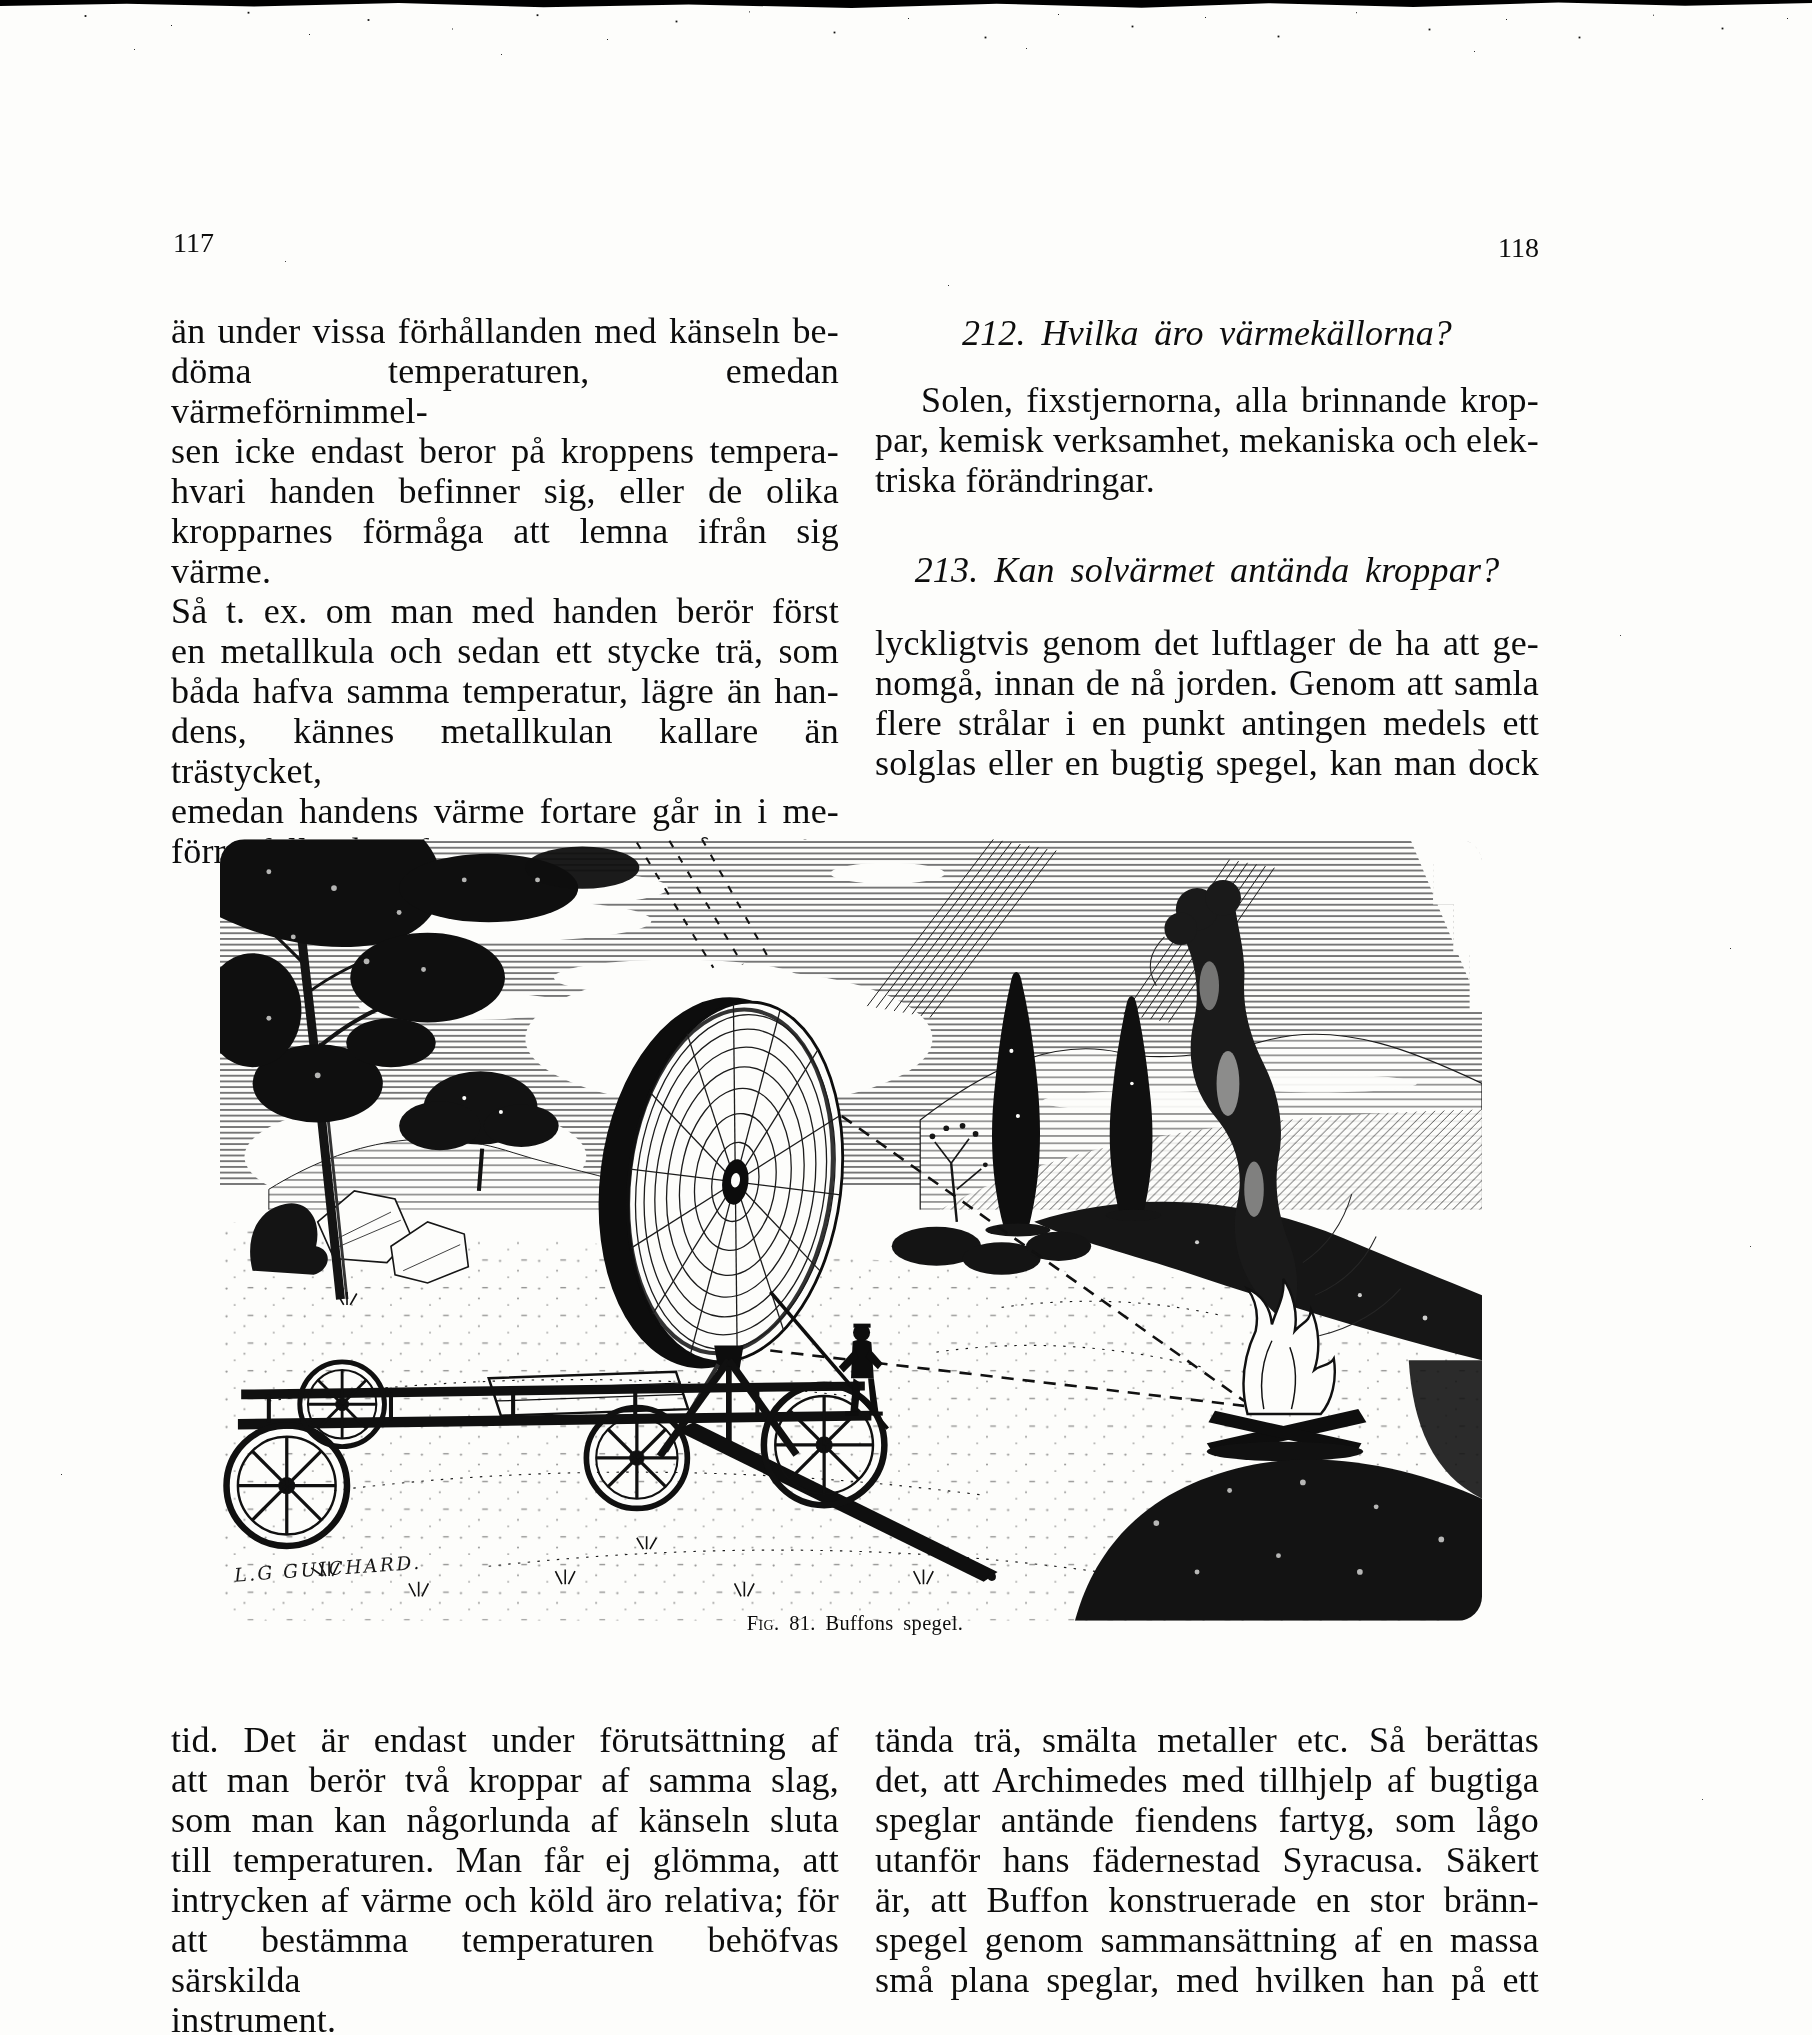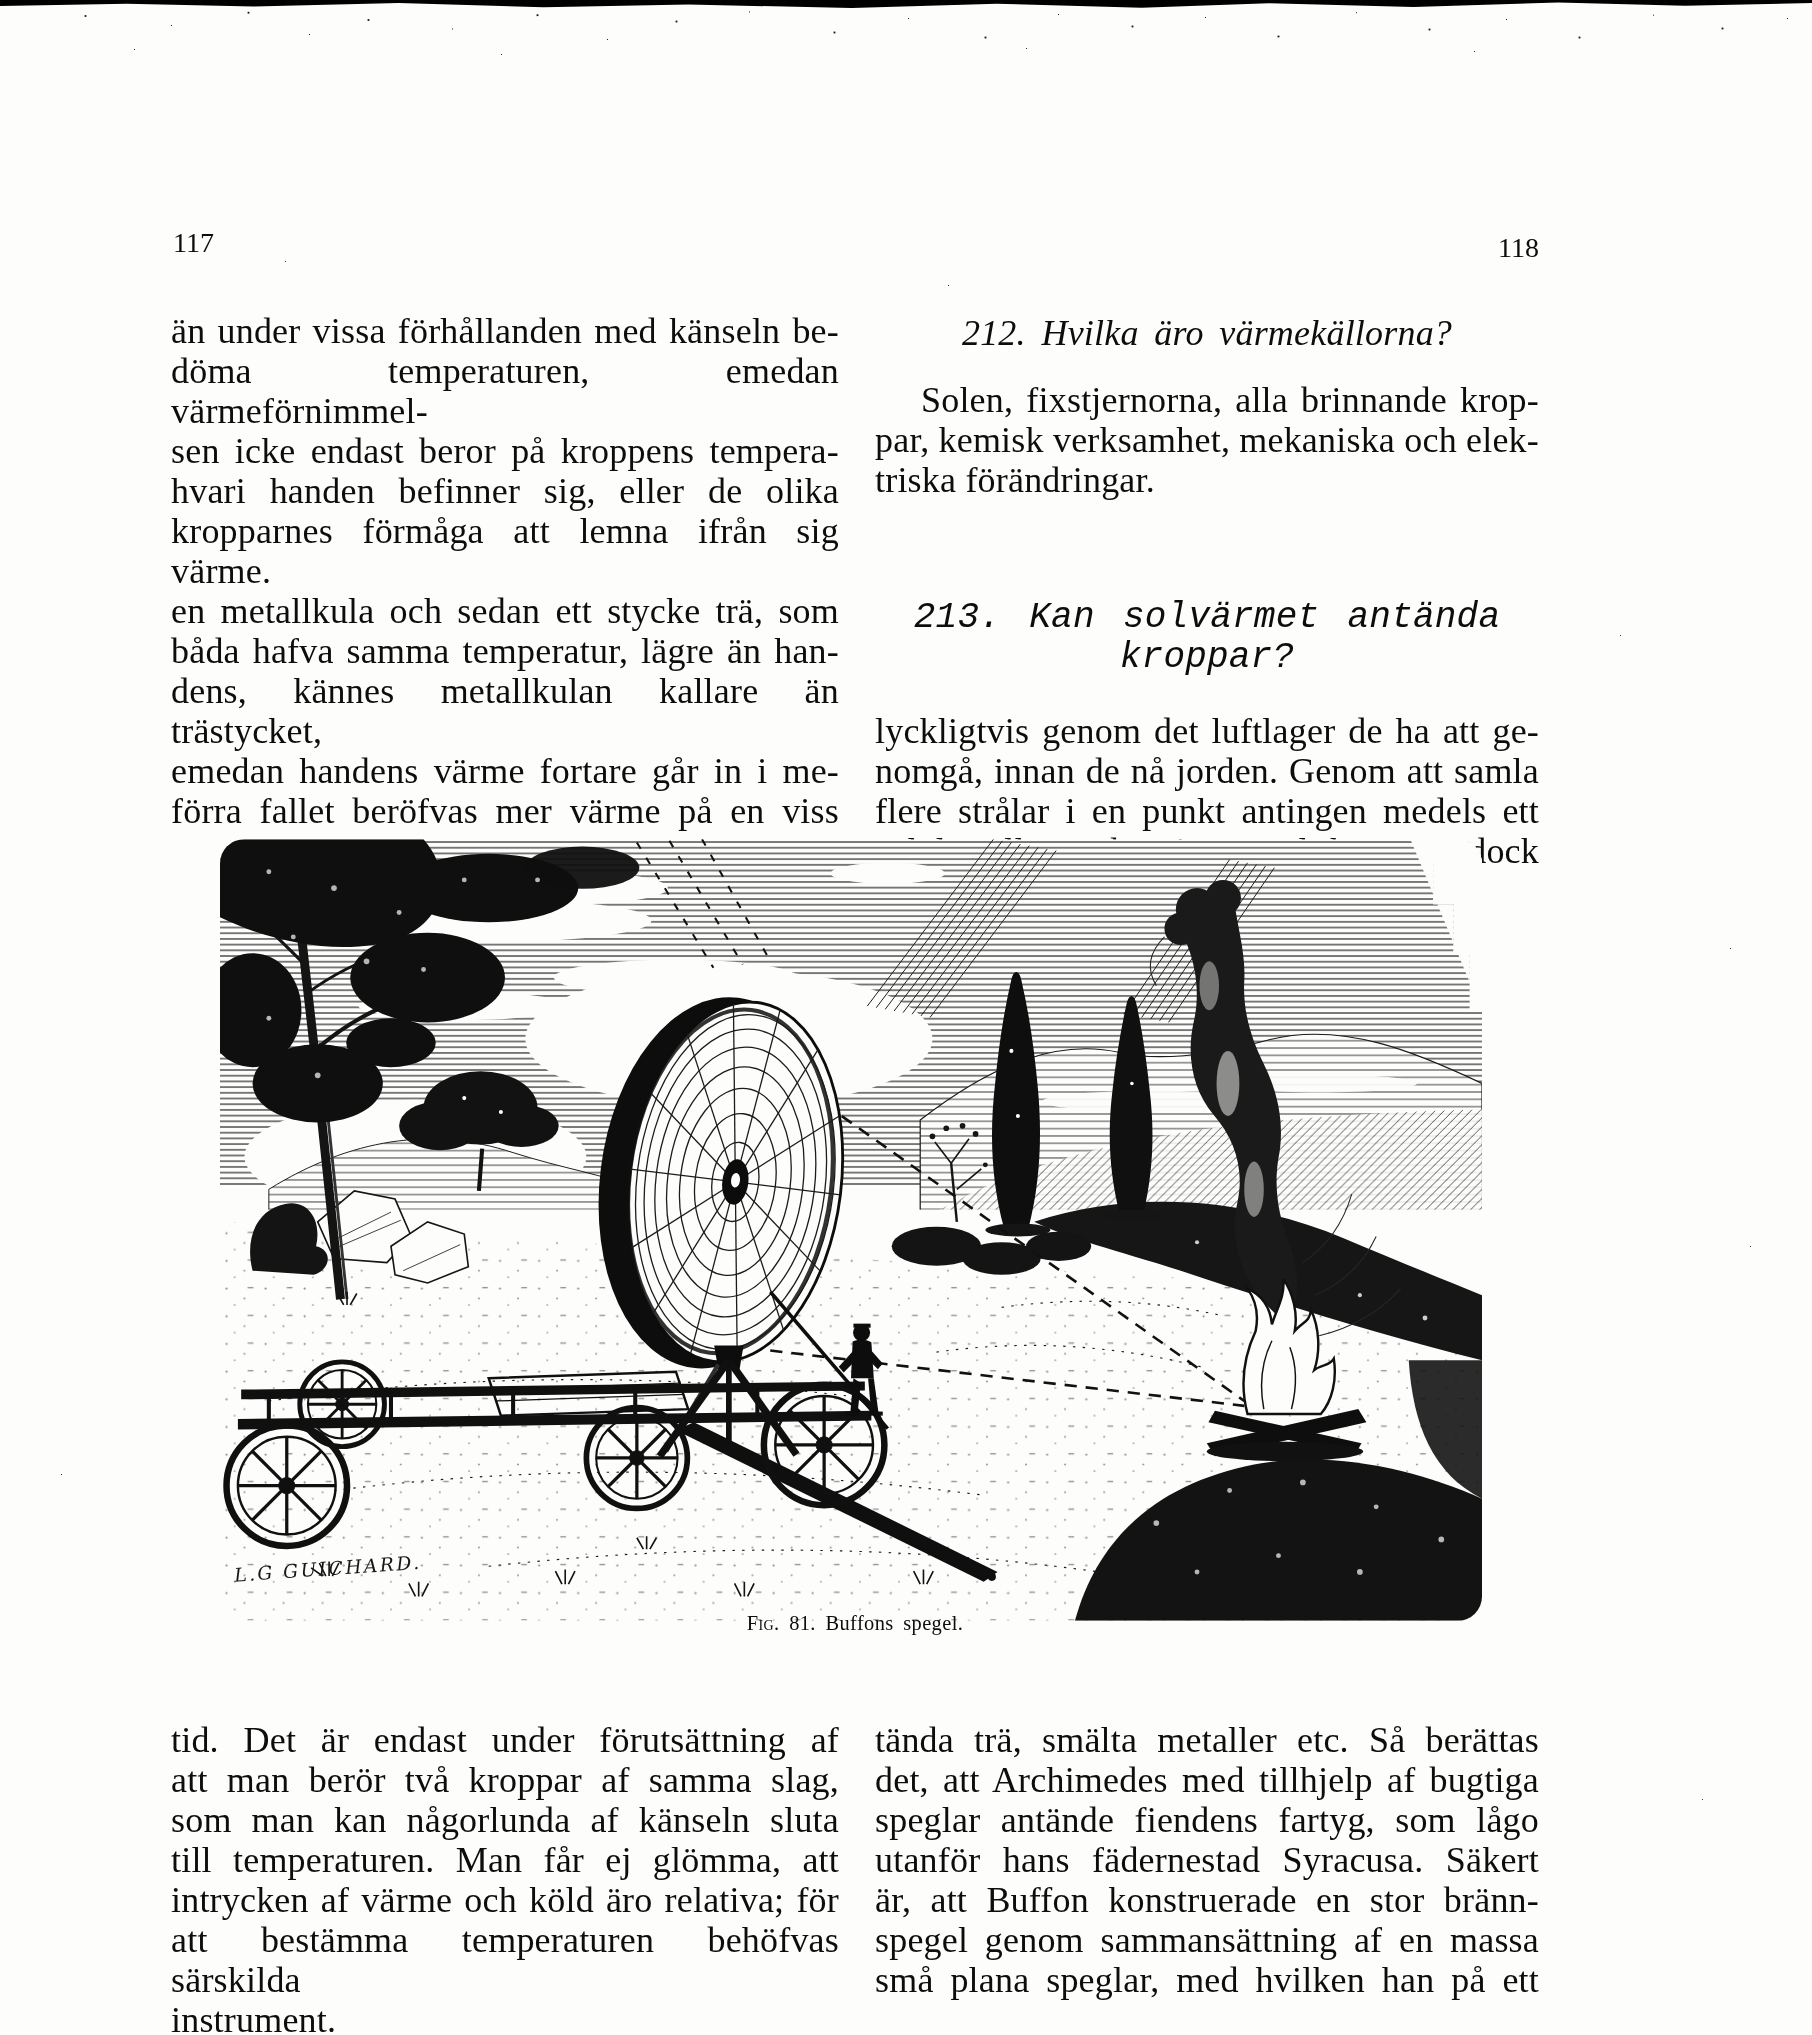--- a/index.html
+++ b/index.html
@@ -32,21 +32,21 @@
   .pagenum.right{left:875px;top:233px;width:664px;text-align:right;}
   .colblock{position:absolute;font-size:36px;line-height:40px;letter-spacing:0.2px;}
   .col-left{left:171px;width:668px;}
   .col-right{left:875px;width:664px;}
   .lt{top:311px;} .rt{top:313px;} .lb{top:1720px;} .rb{top:1720px;}
   .para div{text-align:justify;text-align-last:justify;}
   .para div.last{text-align-last:left;}
   .para div.indent{text-indent:46px;}
   .qheading{font-style:italic;text-align:center;word-spacing:6.5px;line-height:40px;}
   .rt .para-212{margin-top:27px;}
-  .rt .h213{margin-top:98px;font-family:Liberation Mono, monospace;}
+  .rt .h213{margin-top:50px;}
   .rt .para-213{margin-top:33px;}
   .caption{position:absolute;left:171px;top:1612px;width:1368px;text-align:center;
     font-size:20.4px;letter-spacing:0.4px;word-spacing:4.1px;}
   .caption .fig-prefix{font-variant:small-caps;}
   figure.engraving{position:absolute;left:220px;top:839px;width:1262px;height:782px;margin:0;}
   figure.engraving svg{display:block;width:1262px;height:782px;}
 </style>
 </head>
 <body>
 
@@ -59,20 +59,21 @@
   <div class="pagenum left">117</div>
   <div class="pagenum right">118</div>
 
   <div class="colblock col-left lt">
     <div class="para">
         <div>än under vissa förhållanden med känseln be-</div>
         <div>döma temperaturen, emedan värmeförnimmel-</div>
         <div>sen icke endast beror på kroppens tempera-</div>
         <div>hvari handen befinner sig, eller de olika</div>
         <div>kropparnes förmåga att lemna ifrån sig värme.</div>
+        <div>Så t. ex. om man med handen berör först</div>
         <div>en metallkula och sedan ett stycke trä, som</div>
         <div>båda hafva samma temperatur, lägre än han-</div>
         <div>dens, kännes metallkulan kallare än trästycket,</div>
         <div>emedan handens värme fortare går in i me-</div>
         <div>förra fallet beröfvas mer värme på en viss</div>
       </div>
   </div>
 
   <div class="colblock col-right rt">
     <div class="qheading">212. Hvilka äro värmekällorna?</div>

